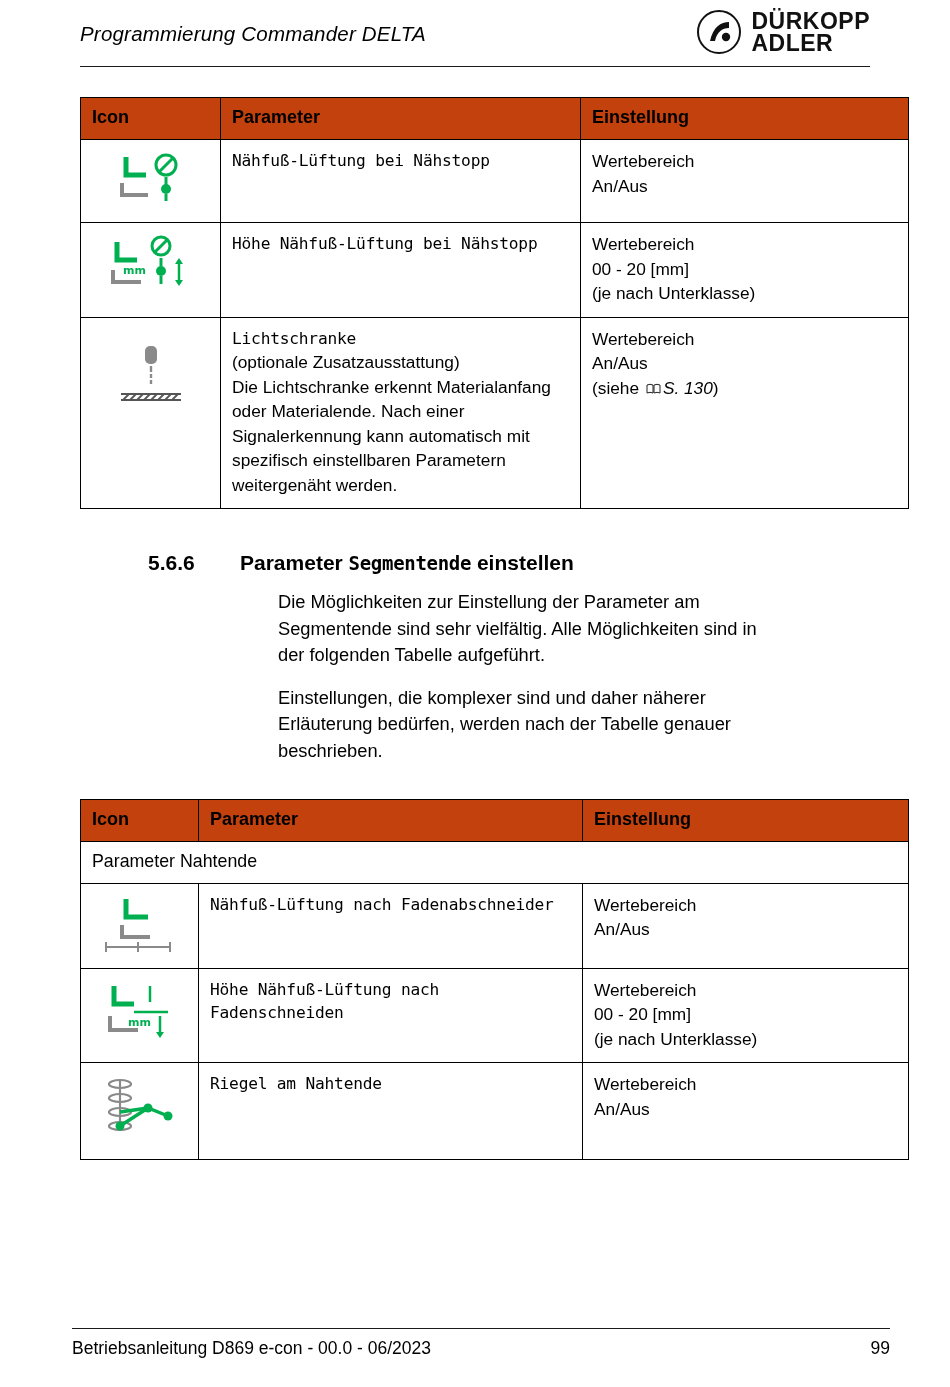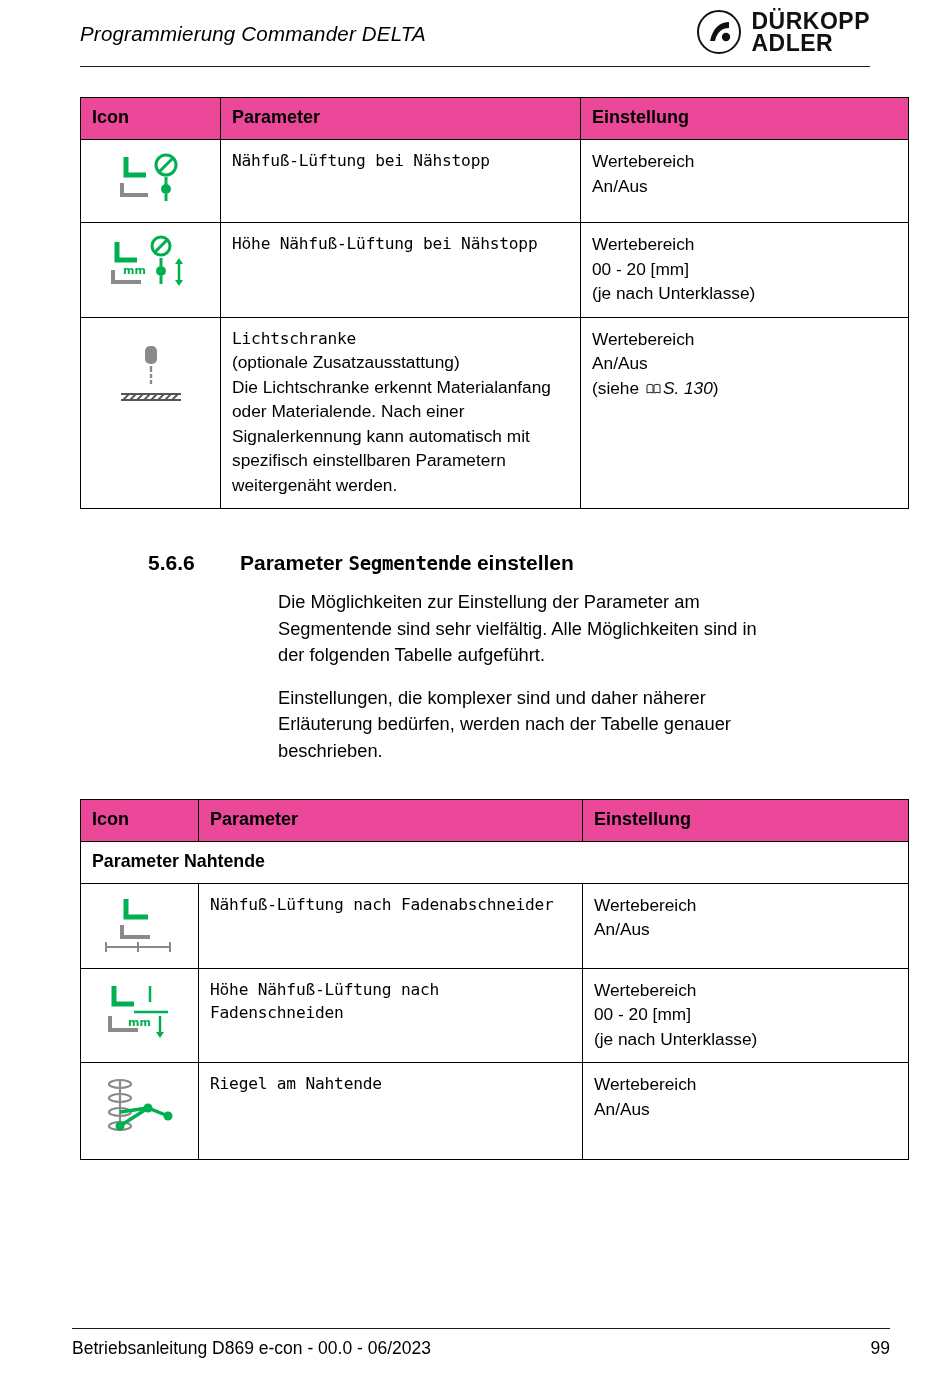--- a/index.html
+++ b/index.html
@@ -72,21 +72,21 @@
     table-layout: fixed;
     font-size: 17.5px;
   }
   table.doc-table td, table.doc-table th {
     border: 1px solid #000000;
     vertical-align: top;
     padding: 9px 11px 11px 11px;
     text-align: left;
   }
   .th-row th {
-    background: #ec4899;
+    background: #c2410c;
     font-weight: bold;
     font-size: 18px;
     padding: 12px 11px 12px 11px;
     border-bottom: 2.2px solid #000;
   }
   .col-icon { width: 140px; }
   .col-param { width: 360px; }
   .col-set { width: 328px; }
 
   .col-icon2 { width: 118px; }
@@ -101,21 +101,21 @@
   }
   .plain {
     font-size: 17.3px;
     line-height: 1.42;
   }
   .setcell {
     font-size: 17.3px;
     line-height: 1.42;
   }
   .section-row td {
-    font-weight: bold;
+    font-weight: normal;
     font-size: 17.8px;
     padding: 12px 11px 12px 14px;
   }
   .icon-cell {
     text-align: center;
     vertical-align: middle;
     padding: 8px 4px;
   }
   .icon-box {
     display: flex;

